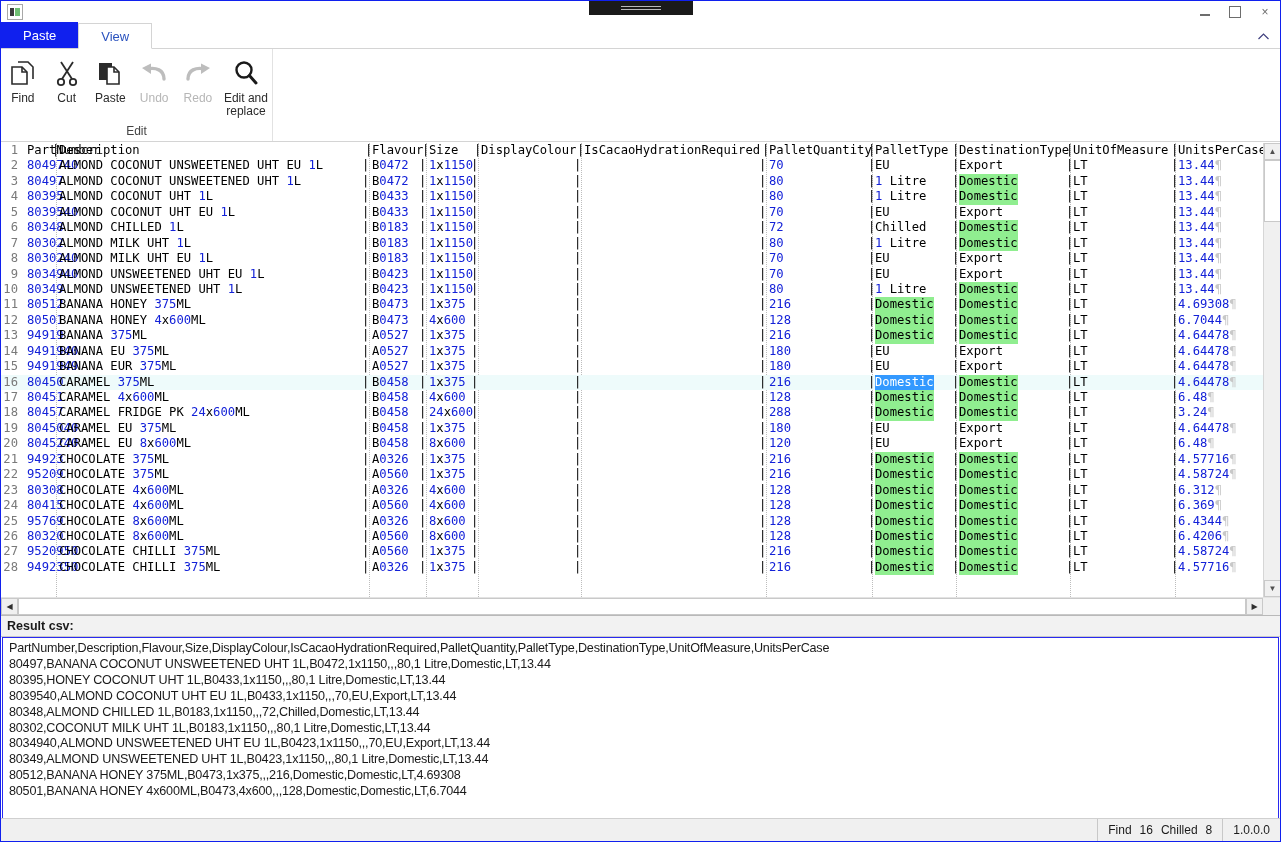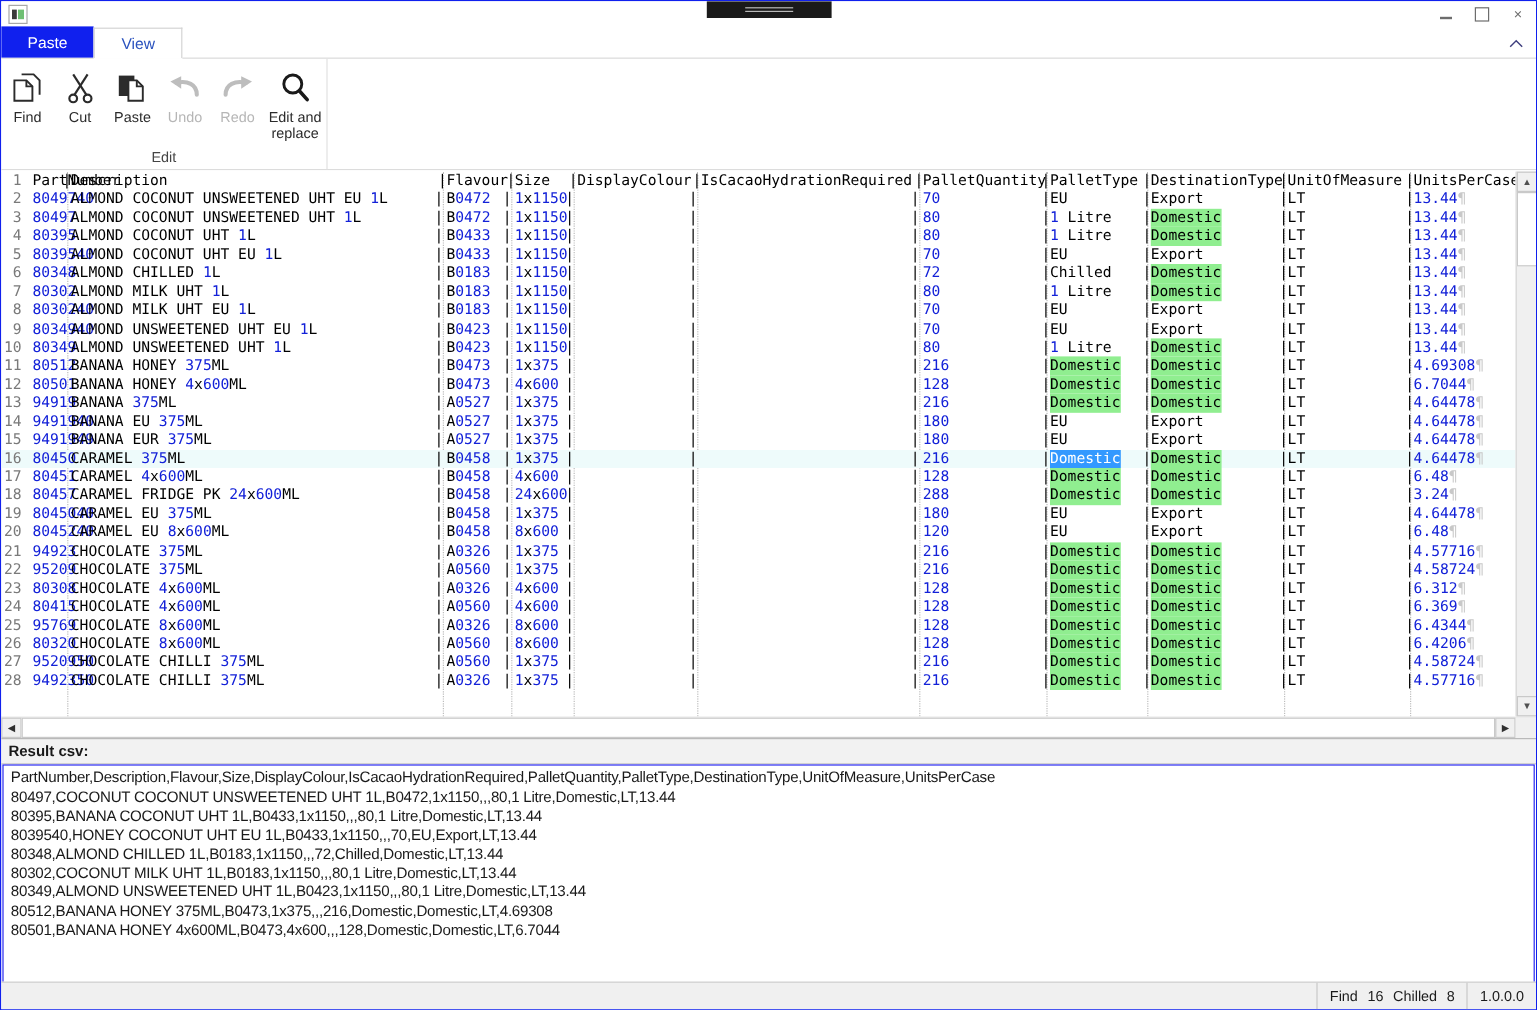--- a/index.html
+++ b/index.html
@@ -432,25 +432,26 @@
     <div class="arrow">◀</div>
     <div class="hthumb"></div>
     <div class="arrow">▶</div>
     <div class="hspacer"></div>
   </div>
 
   <div class="result-label">Result csv:</div>
   <div class="result-box">
     <div id="csv-lines">
         <div class="csv-line">PartNumber,Description,Flavour,Size,DisplayColour,IsCacaoHydrationRequired,PalletQuantity,PalletType,DestinationType,UnitOfMeasure,UnitsPerCase</div>
-        <div class="csv-line">80497,COCONUT COCONUT UNSWEETENED UHT 1L,B0472,1x1150,,,80,1 Litre,Domestic,LT,13.44</div>
-        <div class="csv-line">80395,BANANA COCONUT UHT 1L,B0433,1x1150,,,80,1 Litre,Domestic,LT,13.44</div>
-        <div class="csv-line">8039540,HONEY COCONUT UHT EU 1L,B0433,1x1150,,,70,EU,Export,LT,13.44</div>
+        <div class="csv-line">80497,BANANA COCONUT UNSWEETENED UHT 1L,B0472,1x1150,,,80,1 Litre,Domestic,LT,13.44</div>
+        <div class="csv-line">80395,HONEY COCONUT UHT 1L,B0433,1x1150,,,80,1 Litre,Domestic,LT,13.44</div>
+        <div class="csv-line">8039540,ALMOND COCONUT UHT EU 1L,B0433,1x1150,,,70,EU,Export,LT,13.44</div>
         <div class="csv-line">80348,ALMOND CHILLED 1L,B0183,1x1150,,,72,Chilled,Domestic,LT,13.44</div>
         <div class="csv-line">80302,COCONUT MILK UHT 1L,B0183,1x1150,,,80,1 Litre,Domestic,LT,13.44</div>
+        <div class="csv-line">8034940,ALMOND UNSWEETENED UHT EU 1L,B0423,1x1150,,,70,EU,Export,LT,13.44</div>
         <div class="csv-line">80349,ALMOND UNSWEETENED UHT 1L,B0423,1x1150,,,80,1 Litre,Domestic,LT,13.44</div>
         <div class="csv-line">80512,BANANA HONEY 375ML,B0473,1x375,,,216,Domestic,Domestic,LT,4.69308</div>
         <div class="csv-line">80501,BANANA HONEY 4x600ML,B0473,4x600,,,128,Domestic,Domestic,LT,6.7044</div>
       </div>
   </div>
 
   <div class="statusbar">
     <div class="status-cell">
       <span>Find</span>
       <span>16</span>

